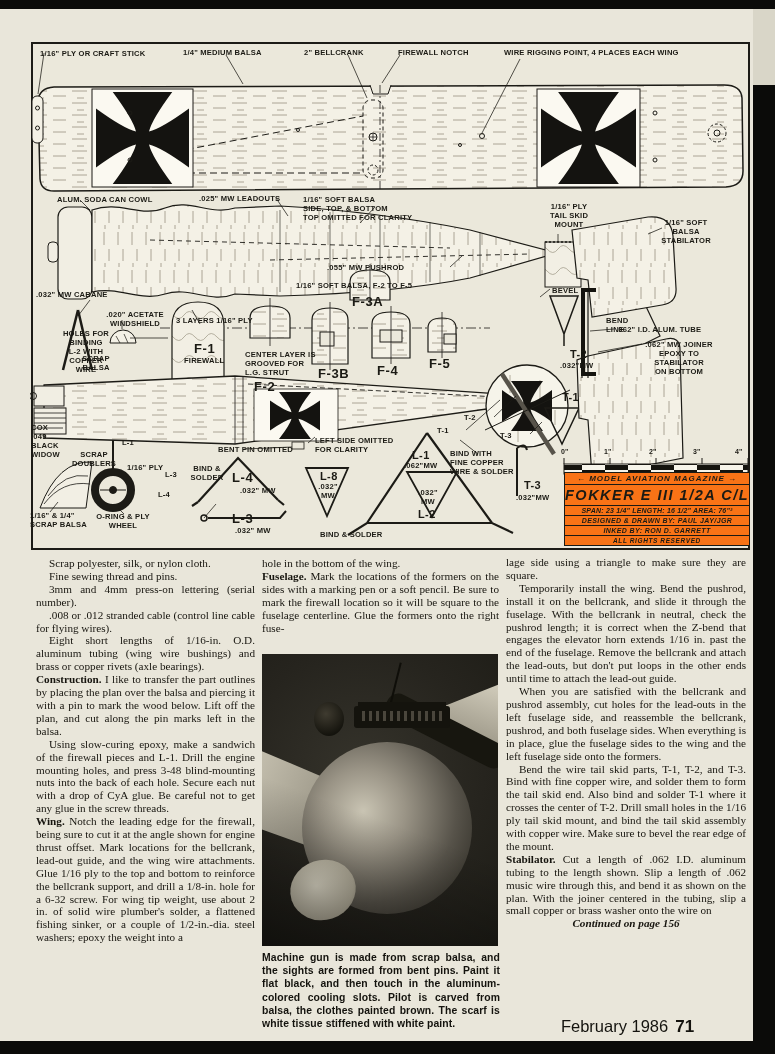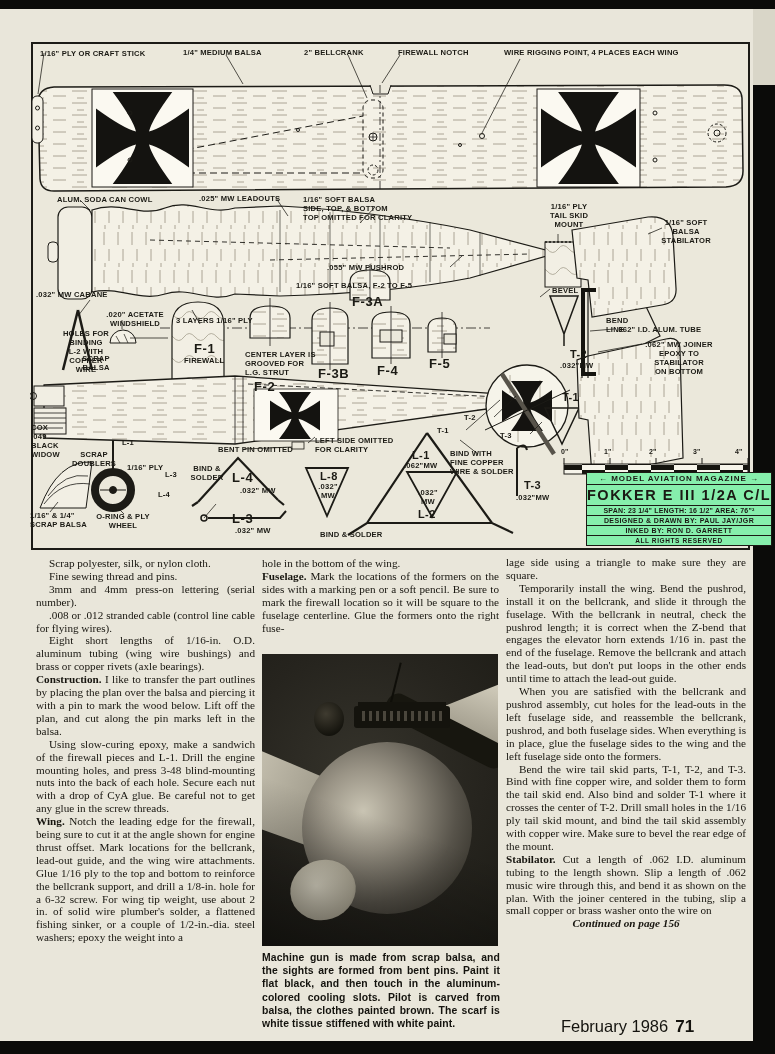--- a/index.html
+++ b/index.html
@@ -8,21 +8,21 @@
   .paper{position:absolute;left:0;top:9px;width:753px;height:1032px;background:#e9e6da;}
   .paper-edge{position:absolute;right:0;top:9px;width:22px;height:76px;background:#d9d6c8;}
   .plan{position:absolute;left:30px;top:40px;width:722px;height:512px;}
   .plan svg{position:absolute;left:0;top:0;}
   .lbl{position:absolute;font-size:7.6px;font-weight:bold;line-height:1.18;letter-spacing:.2px;
        white-space:pre-line;color:#1b1a14;}
   .lbl.c{text-align:center;}
   .lbl.part{font-size:13px;letter-spacing:.6px;}
   .lbl.part-sm{font-size:11px;letter-spacing:.4px;}
   .tick{position:absolute;font-size:7px;font-weight:bold;color:#1b1a14;}
-  .tblock{position:absolute;left:586px;top:472px;width:184px;border:1.6px solid #1b1a14;background:#86efac;}
+  .tblock{position:absolute;left:564px;top:472px;width:184px;border:1.6px solid #1b1a14;background:#f97316;font-style:italic;}
   .tb-row{border-bottom:1px solid #1b1a14;text-align:center;font-weight:bold;color:#1b1a14;
           padding:1px 0;white-space:nowrap;overflow:hidden;}
   .tb-mag{font-size:8px;letter-spacing:1px;}
   .tb-title{font-size:14.5px;letter-spacing:1.5px;padding:2px 0;}
   .tb-specs{font-size:7px;letter-spacing:.2px;}
   .tb-cred{font-size:7px;letter-spacing:.4px;}
   .tb-rights{font-size:6.5px;border-bottom:none;letter-spacing:.6px;}
   .col{position:absolute;font-family:"Liberation Serif",serif;font-size:11.2px;line-height:12.9px;
        text-align:justify;color:#17150f;}
   .col p{margin:0;}

